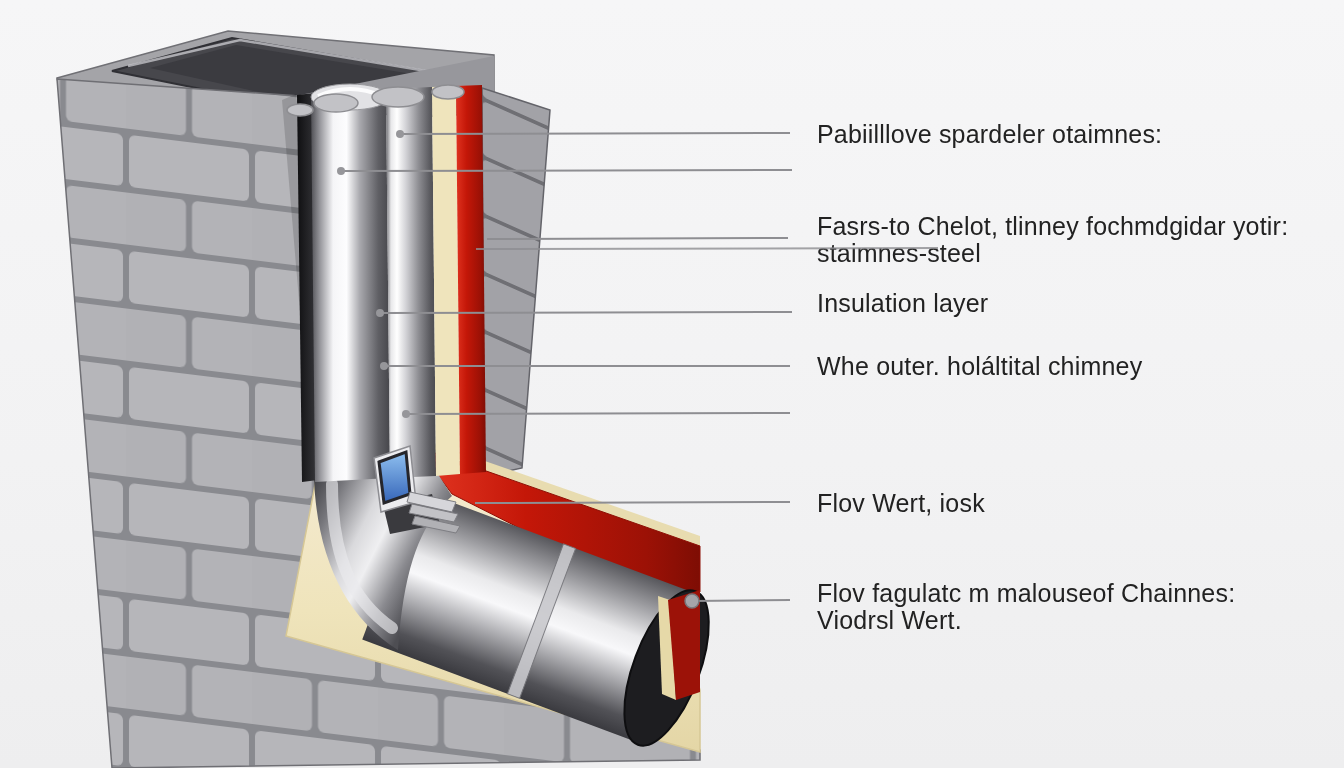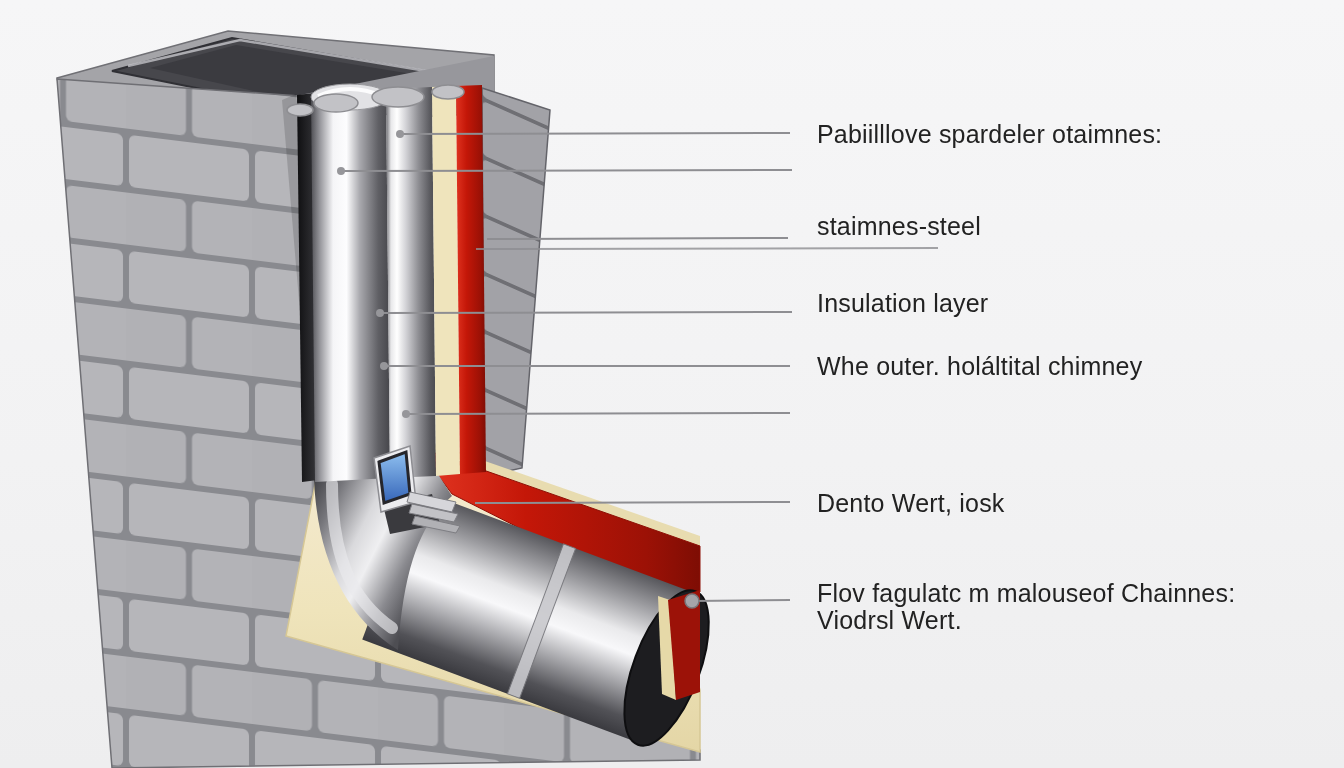--- a/index.html
+++ b/index.html
@@ -169,30 +169,31 @@
         <polygon points="415,516 460,526 456,533 412,524" fill="#b1b1b5" stroke="#7e7e83" stroke-width="1"></polygon>
       </g>
     </g>
   </svg>
 
   <div class="labels">
     <div class="label" style="top:121px">
       <div>Pabiilllove spardeler otaimnes:</div>
     </div>
     <div class="label" style="top:213px">
+      <div>Fasrs-to Chelot, tlinney fochmdgidar yotir:</div>
       <div>staimnes-steel</div>
     </div>
     <div class="label" style="top:290px">
       <div>Insulation layer</div>
     </div>
     <div class="label" style="top:353px">
       <div>Whe outer. holáltital chimney</div>
     </div>
     <div class="label" style="top:490px">
-      <div>Dento Wert, iosk</div>
+      <div>Flov Wert, iosk</div>
     </div>
     <div class="label" style="top:580px">
       <div>Flov fagulatc m malouseof Chainnes:</div>
       <div>Viodrsl Wert.</div>
     </div>
   </div>
 
   <svg class="leaders" viewBox="0 0 1344 768" width="1344" height="768">
     <line class="leader" x1="400" y1="134" x2="790" y2="133"></line>
     <circle class="leader-dot" cx="400" cy="134" r="4"></circle>

